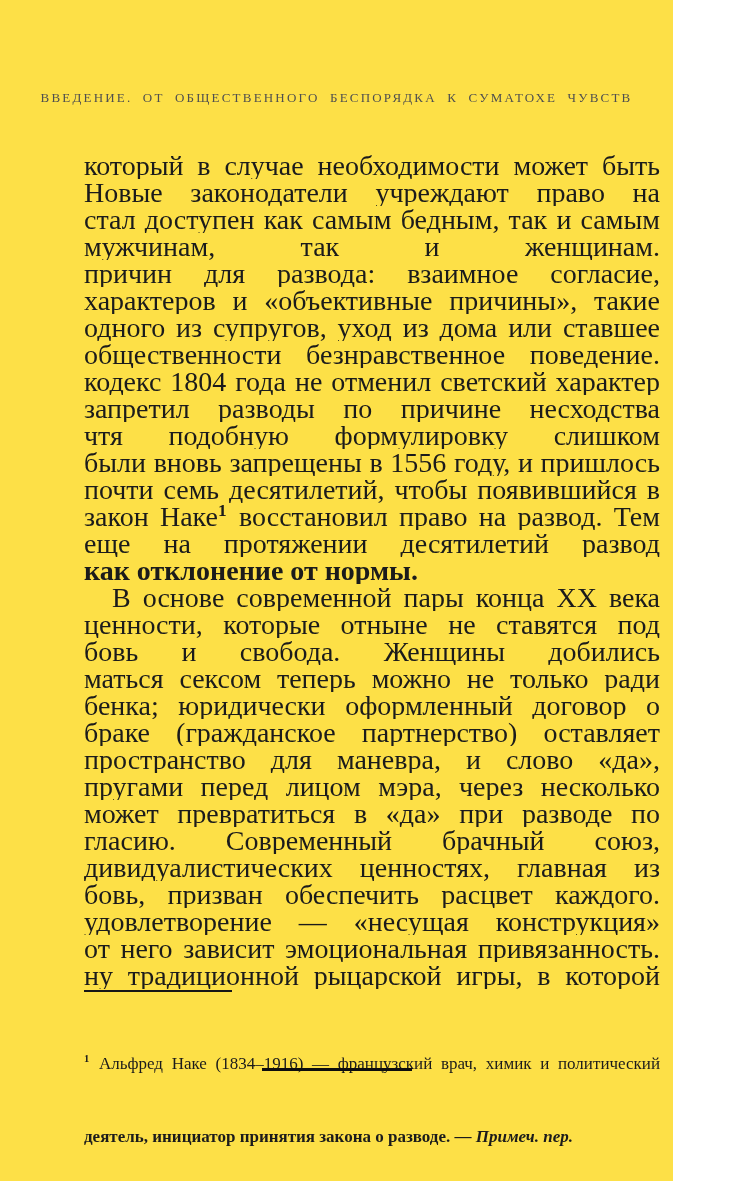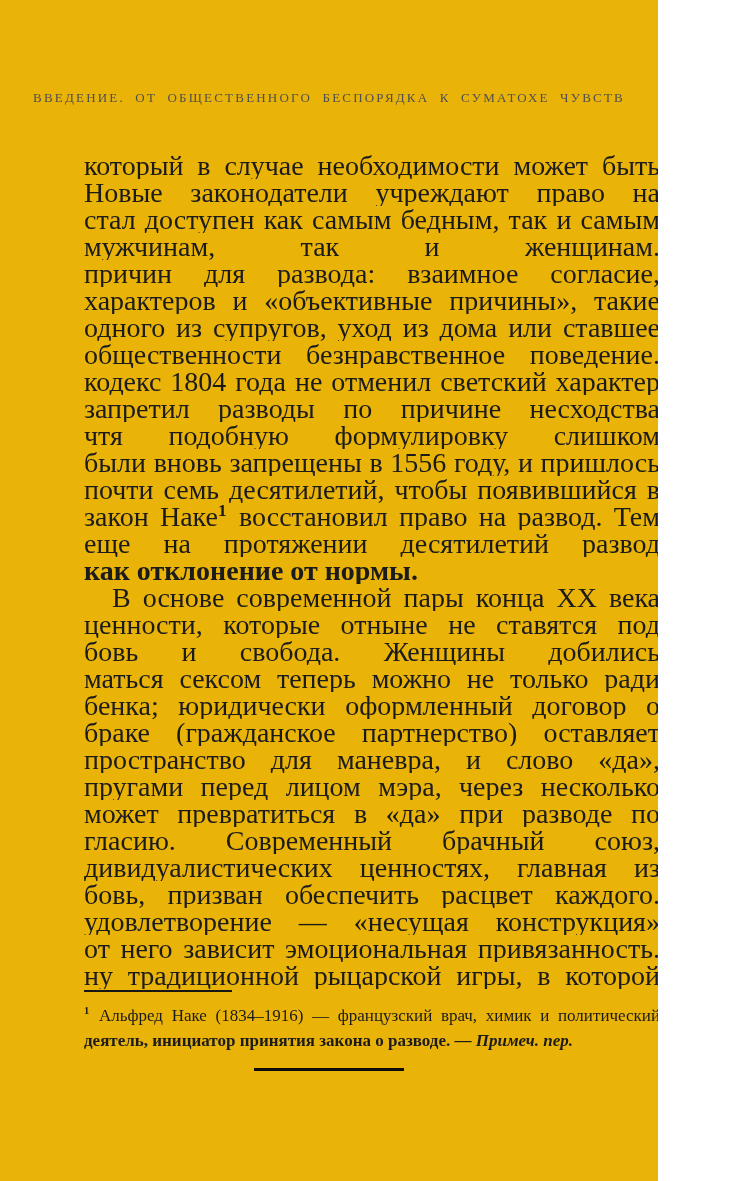--- a/index.html
+++ b/index.html
@@ -4,23 +4,24 @@
 <style>
   html, body {
     margin: 0;
     padding: 0;
     background: #ffffff;
   }
   .page {
     position: relative;
     width: 658px;
     height: 1181px;
-    background: #eab308;
+    background: #fde047;
     overflow: hidden;
     font-family: "Liberation Serif", "DejaVu Serif", serif;
+    padding-left: 15px;
   }
   .running-header {
     position: absolute;
     top: 90px;
     left: 0;
     right: 0;
     text-align: center;
     font-size: 13px;
     font-weight: normal;
     letter-spacing: 2.2px;
@@ -72,20 +73,21 @@
     position: absolute;
     top: 1003px;
     left: 84px;
     width: 576px;
     font-size: 17px;
     line-height: 25px;
     color: #1b1b1b;
   }
   .footnote .line {
     height: 25px;
+    margin-top: 48px;
   }
   .footer-rule {
     position: absolute;
     top: 1068px;
     left: 50%;
     transform: translateX(-50%);
     width: 150px;
     height: 3px;
     background: #0d0d0d;
   }

